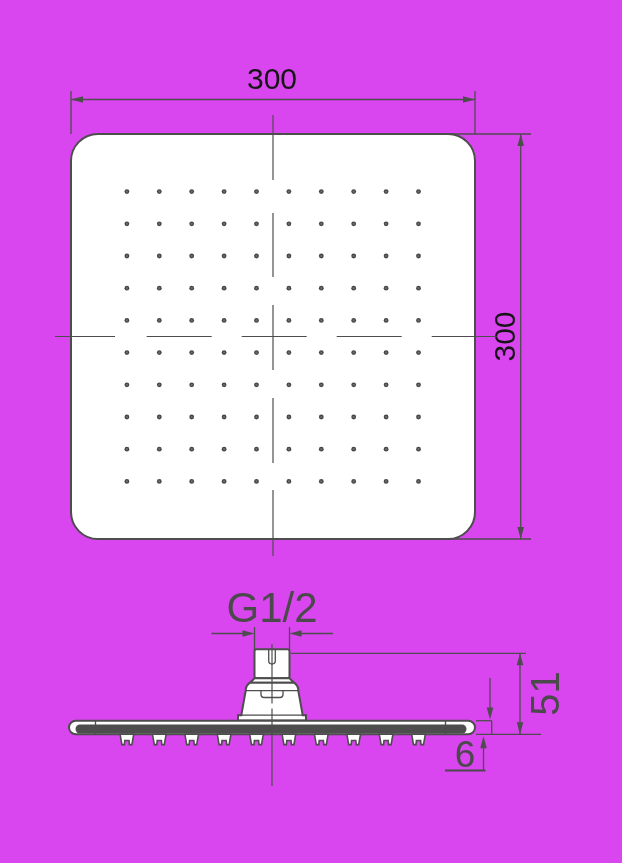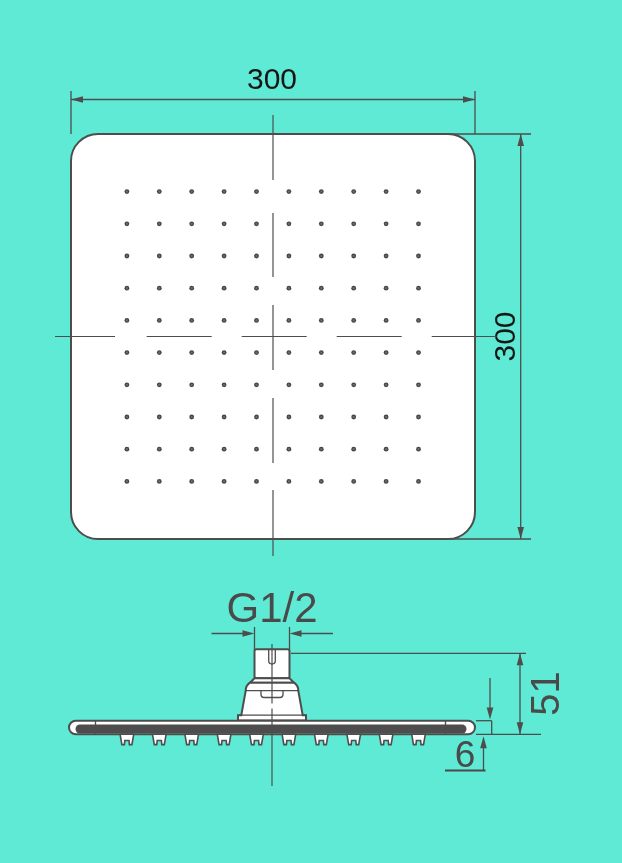--- a/index.html
+++ b/index.html
@@ -1,16 +1,16 @@
 <!DOCTYPE html>
 <html><head>
 <meta charset="utf-8">
 <style>
   html,body{margin:0;padding:0;background:#ffffff;}
-  .stage{position:relative;width:622px;height:863px;background:#5eead4;overflow:hidden;
+  .stage{position:relative;width:622px;height:863px;background:#d946ef;overflow:hidden;
          font-family:"Liberation Sans", sans-serif;}
   svg{display:block;}
   .outline{fill:#ffffff;stroke:#4d4d4d;stroke-width:2;}
   .thin{stroke:#4d4d4d;stroke-width:1.3;fill:none;}
   .center{stroke:#4d4d4d;stroke-width:1.2;fill:none;}
   .ah{fill:#4d4d4d;stroke:none;}
   .dimtext{fill:#161616;font-size:30px;}
   .sidetext{fill:#4a4a4a;}
   text{font-family:"Liberation Sans", sans-serif;}
 </style>

